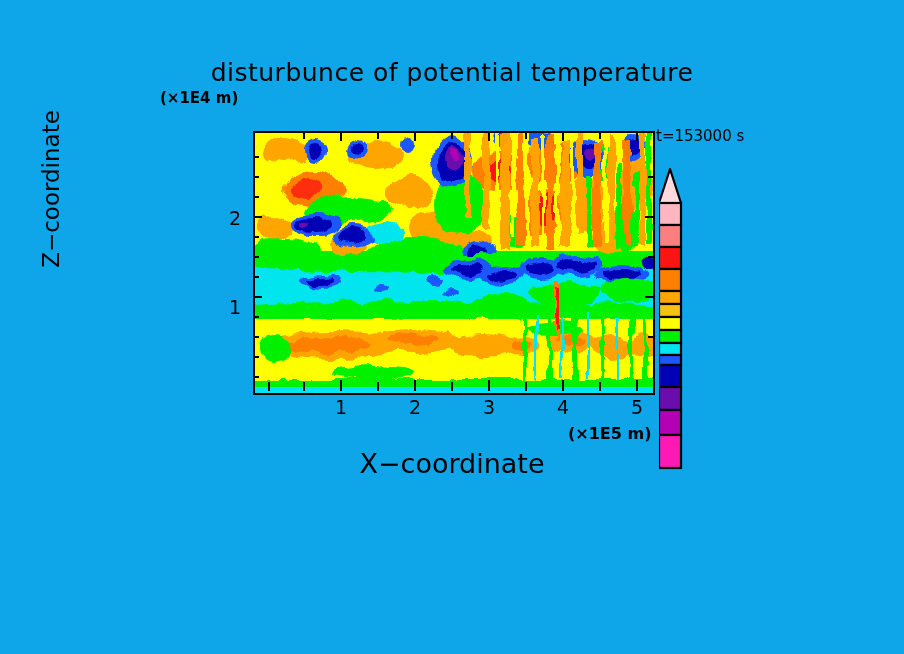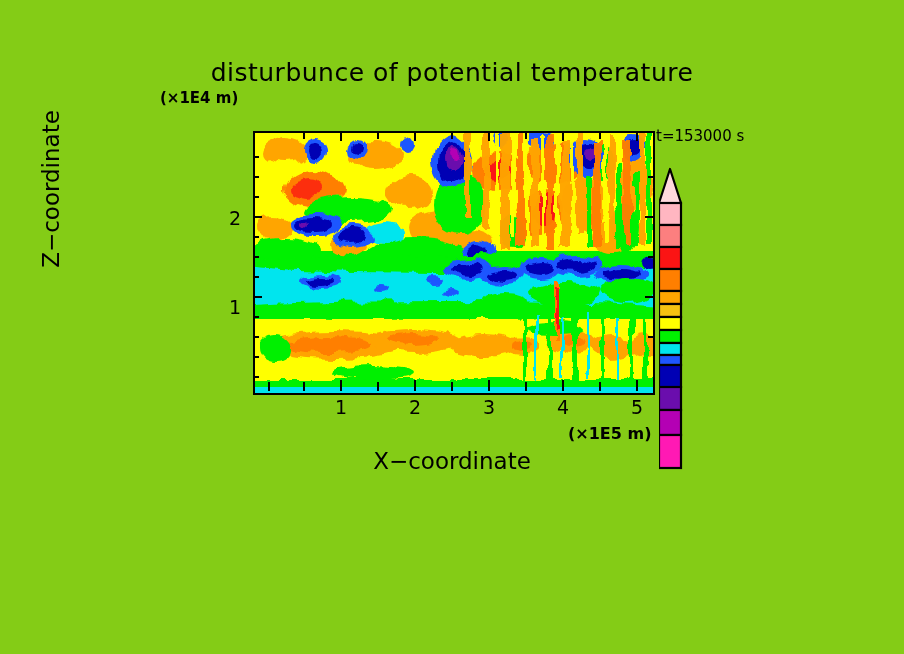--- a/index.html
+++ b/index.html
@@ -1,18 +1,18 @@
 <!DOCTYPE html>
 <html><head>
 <meta charset="utf-8">
 <style>
   html,body{margin:0;padding:0;background:#ffffff;}
   body{width:904px;height:654px;position:relative;
        font-family:"DejaVu Sans","Liberation Sans",sans-serif;color:#000;}
-  .fig{position:absolute;left:0;top:0;width:904px;height:654px;background:#84cc16;}
+  .fig{position:absolute;left:0;top:0;width:904px;height:654px;background:#0ea5e9;}
 
   #plot-title{position:absolute;left:0;top:58px;width:904px;text-align:center;
     font-size:25px;letter-spacing:.5px;white-space:nowrap;}
   #ylabel-units{position:absolute;left:160px;top:89px;font-size:15px;font-weight:bold;}
   #time-stamp{position:absolute;left:656px;top:127px;font-size:15px;}
 
   #axes-frame{position:absolute;left:253px;top:131px;width:398px;height:260px;
     border:2px solid #000;box-sizing:content-box;overflow:hidden;background:#00e5ee;}
   #axes-frame svg{display:block;}
 
@@ -20,21 +20,21 @@
 
   #ylabel-text{position:absolute;left:-34px;top:176px;width:170px;
     transform:rotate(-90deg);transform-origin:center center;
     text-align:center;font-size:23px;white-space:nowrap;}
   #ytick-1{position:absolute;left:229px;top:296px;font-size:19px;}
   #ytick-2{position:absolute;left:229px;top:207px;font-size:19px;}
 
   .xtl{position:absolute;top:396px;font-size:19px;width:24px;text-align:center;}
   #xlabel-units{position:absolute;left:568px;top:424px;font-size:16px;font-weight:bold;}
   #xlabel-text{position:absolute;left:253px;top:448px;width:398px;text-align:center;
-    font-size:23px;white-space:nowrap;}
+    font-size:27px;white-space:nowrap;}
 
   #colorbar{position:absolute;left:659px;top:167px;}
 </style>
 </head>
 <body>
 
 <div class="fig">
 
   <div id="plot-title">disturbunce of potential temperature</div>
   <div id="ylabel-units">(×1E4 m)</div>

